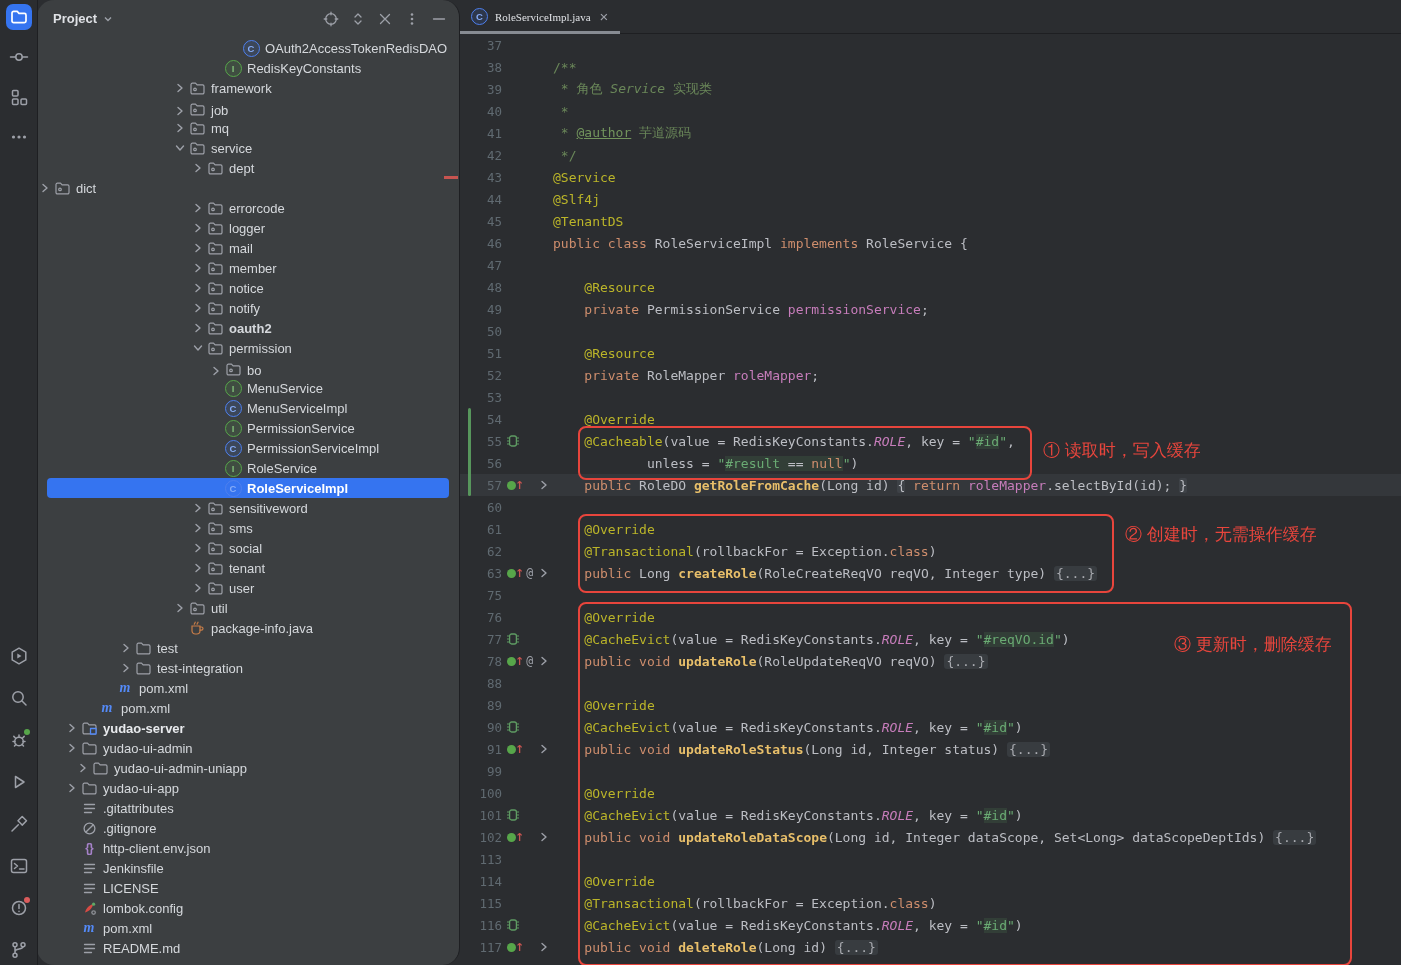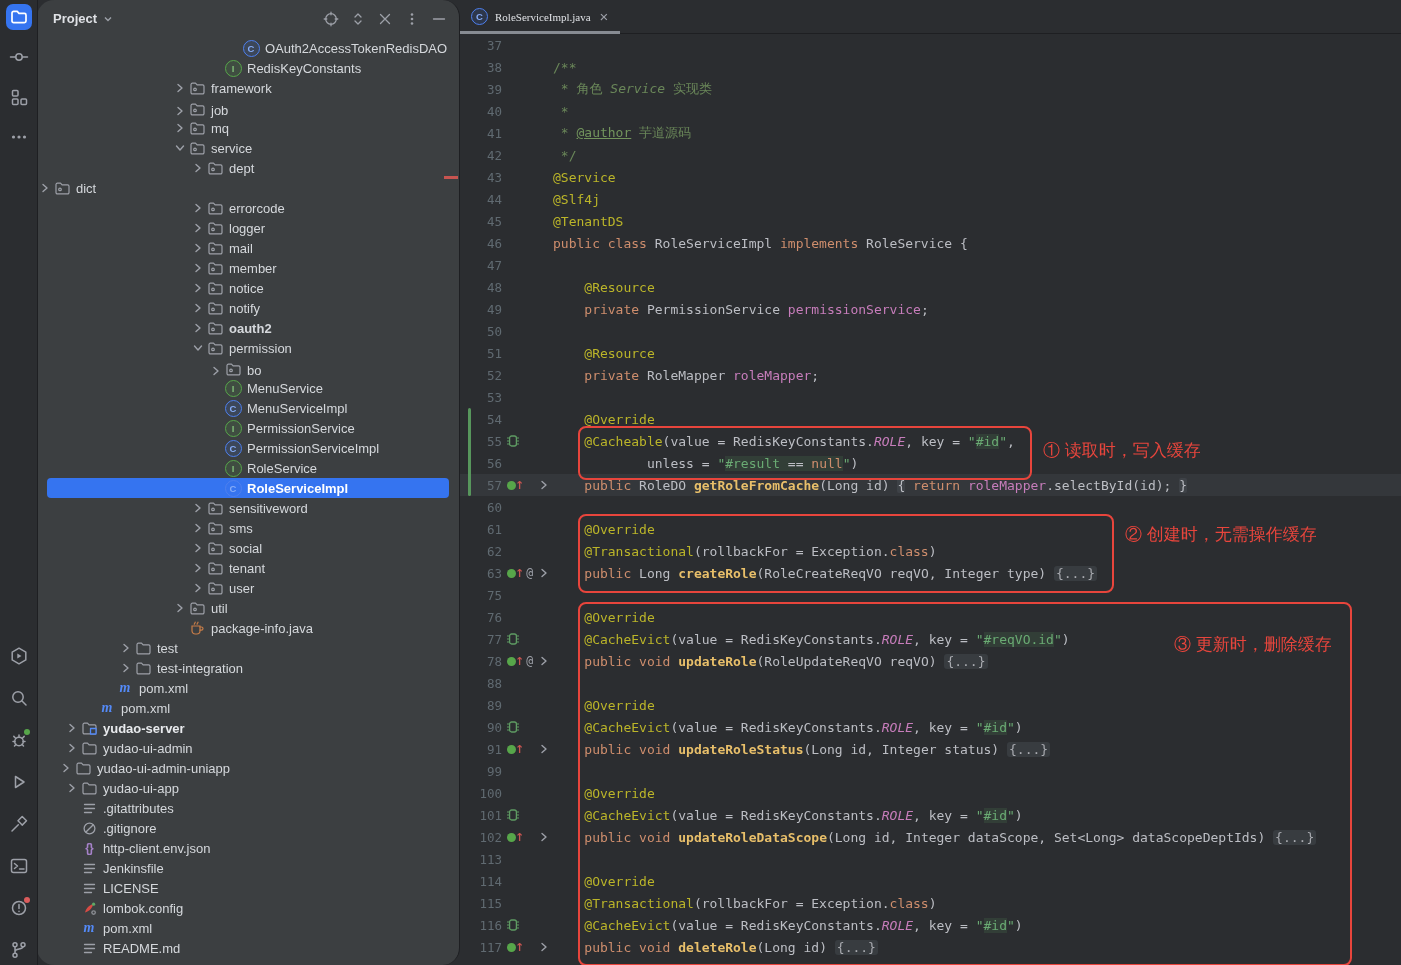--- a/index.html
+++ b/index.html
@@ -633,21 +633,21 @@
               <path d="M5 3.5 9 7l-4 3.5"></path>
             </svg>
           </span>
           <span class="ticn">
             <svg width="17" height="17" viewBox="0 0 17 17" stroke="#9DA0A8" stroke-width="1.2" fill="none" stroke-linejoin="round">
               <path d="M2 4.6A1.4 1.4 0 0 1 3.4 3.2h3.1l1.6 1.7h5.5A1.4 1.4 0 0 1 15 6.3v6.2a1.4 1.4 0 0 1-1.4 1.4H3.4A1.4 1.4 0 0 1 2 12.5z"></path>
             </svg>
           </span>
           <span class="tlab">yudao-ui-admin</span>
         </div>
-        <div class="trow" style="padding-left: 21px;">
+        <div class="trow" style="padding-left: 38px;">
           <span class="chev">
             <svg width="14" height="14" viewBox="0 0 14 14" fill="none" stroke="#9DA0A8" stroke-width="1.4" stroke-linecap="round" stroke-linejoin="round">
               <path d="M5 3.5 9 7l-4 3.5"></path>
             </svg>
           </span>
           <span class="ticn">
             <svg width="17" height="17" viewBox="0 0 17 17" stroke="#9DA0A8" stroke-width="1.2" fill="none" stroke-linejoin="round">
               <path d="M2 4.6A1.4 1.4 0 0 1 3.4 3.2h3.1l1.6 1.7h5.5A1.4 1.4 0 0 1 15 6.3v6.2a1.4 1.4 0 0 1-1.4 1.4H3.4A1.4 1.4 0 0 1 2 12.5z"></path>
             </svg>
           </span>

